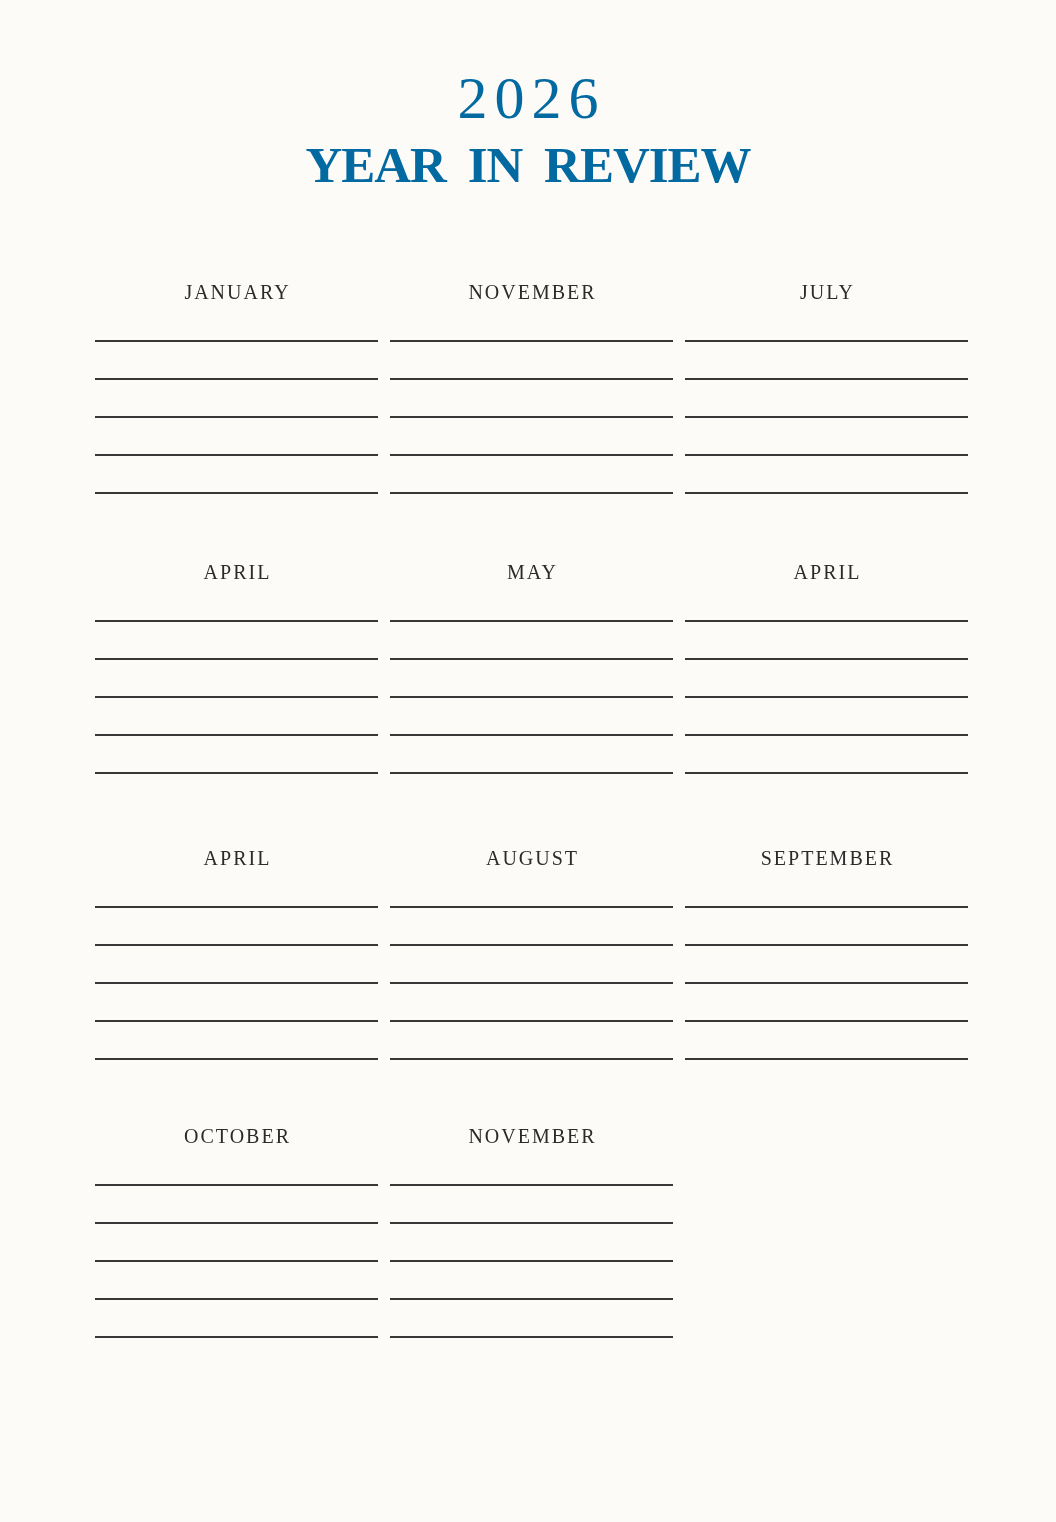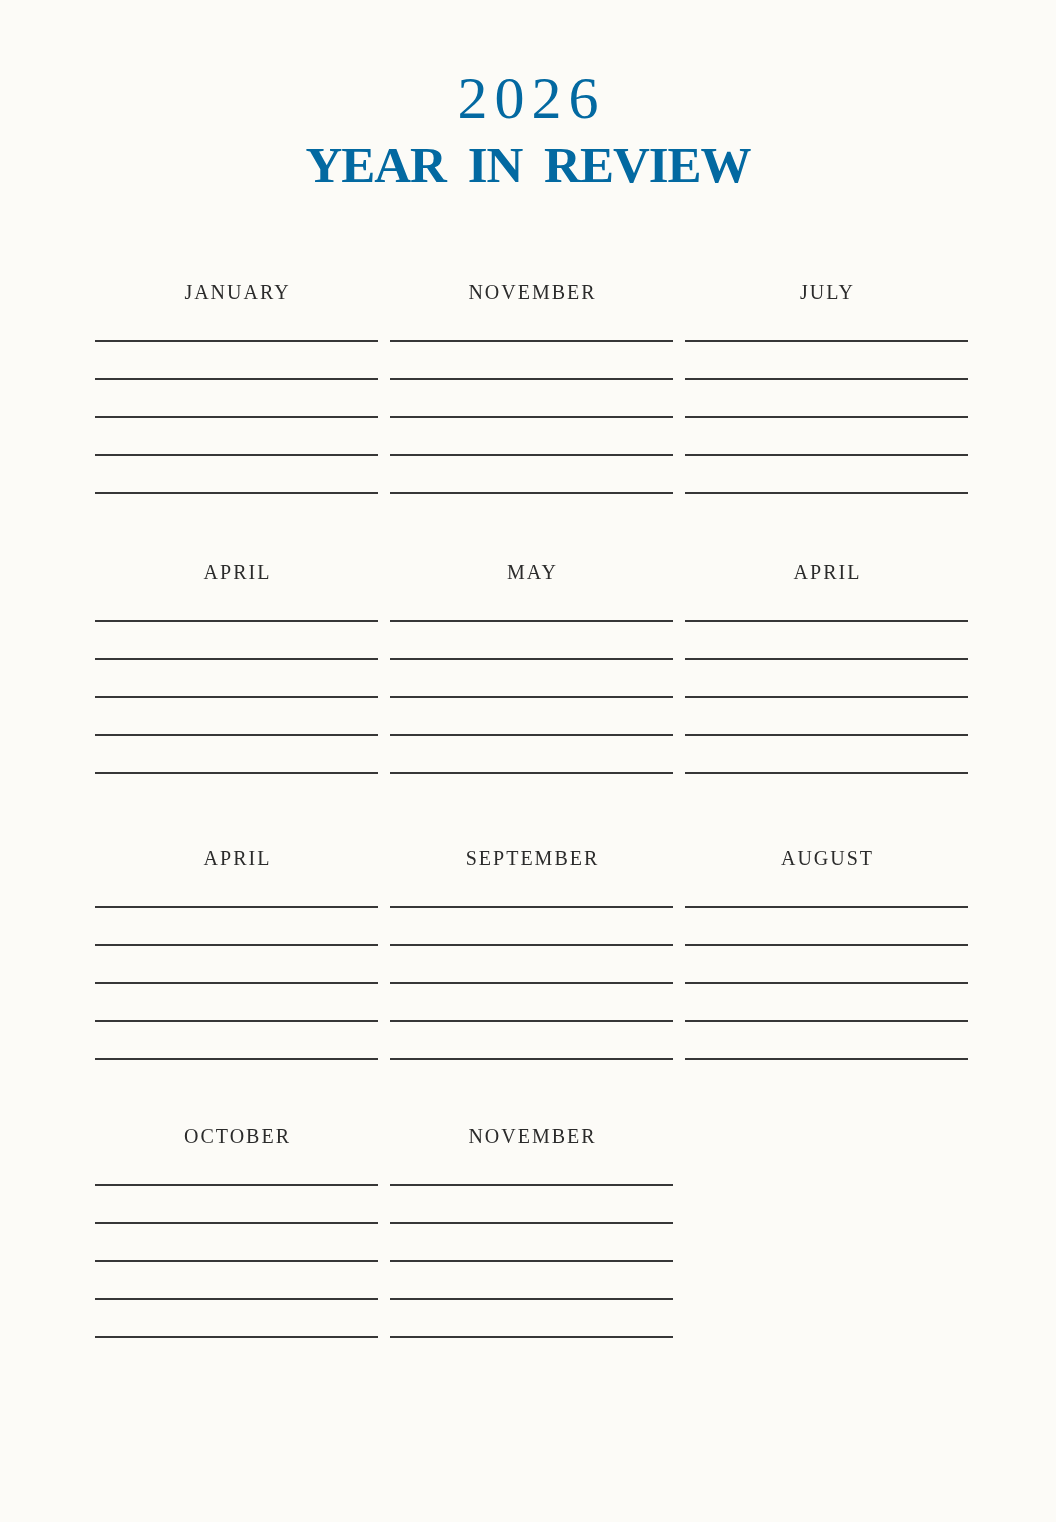--- a/index.html
+++ b/index.html
@@ -143,29 +143,29 @@
       <div class="month-row">
         <section class="month">
           <h2 class="month-name">APRIL</h2>
           <div class="writing-line"></div>
           <div class="writing-line"></div>
           <div class="writing-line"></div>
           <div class="writing-line"></div>
           <div class="writing-line"></div>
         </section>
         <section class="month">
-          <h2 class="month-name">SEPTEMBER</h2>
+          <h2 class="month-name">AUGUST</h2>
           <div class="writing-line"></div>
           <div class="writing-line"></div>
           <div class="writing-line"></div>
           <div class="writing-line"></div>
           <div class="writing-line"></div>
         </section>
         <section class="month">
-          <h2 class="month-name">AUGUST</h2>
+          <h2 class="month-name">SEPTEMBER</h2>
           <div class="writing-line"></div>
           <div class="writing-line"></div>
           <div class="writing-line"></div>
           <div class="writing-line"></div>
           <div class="writing-line"></div>
         </section>
       </div>
       <div class="month-row">
         <section class="month">
           <h2 class="month-name">OCTOBER</h2>

